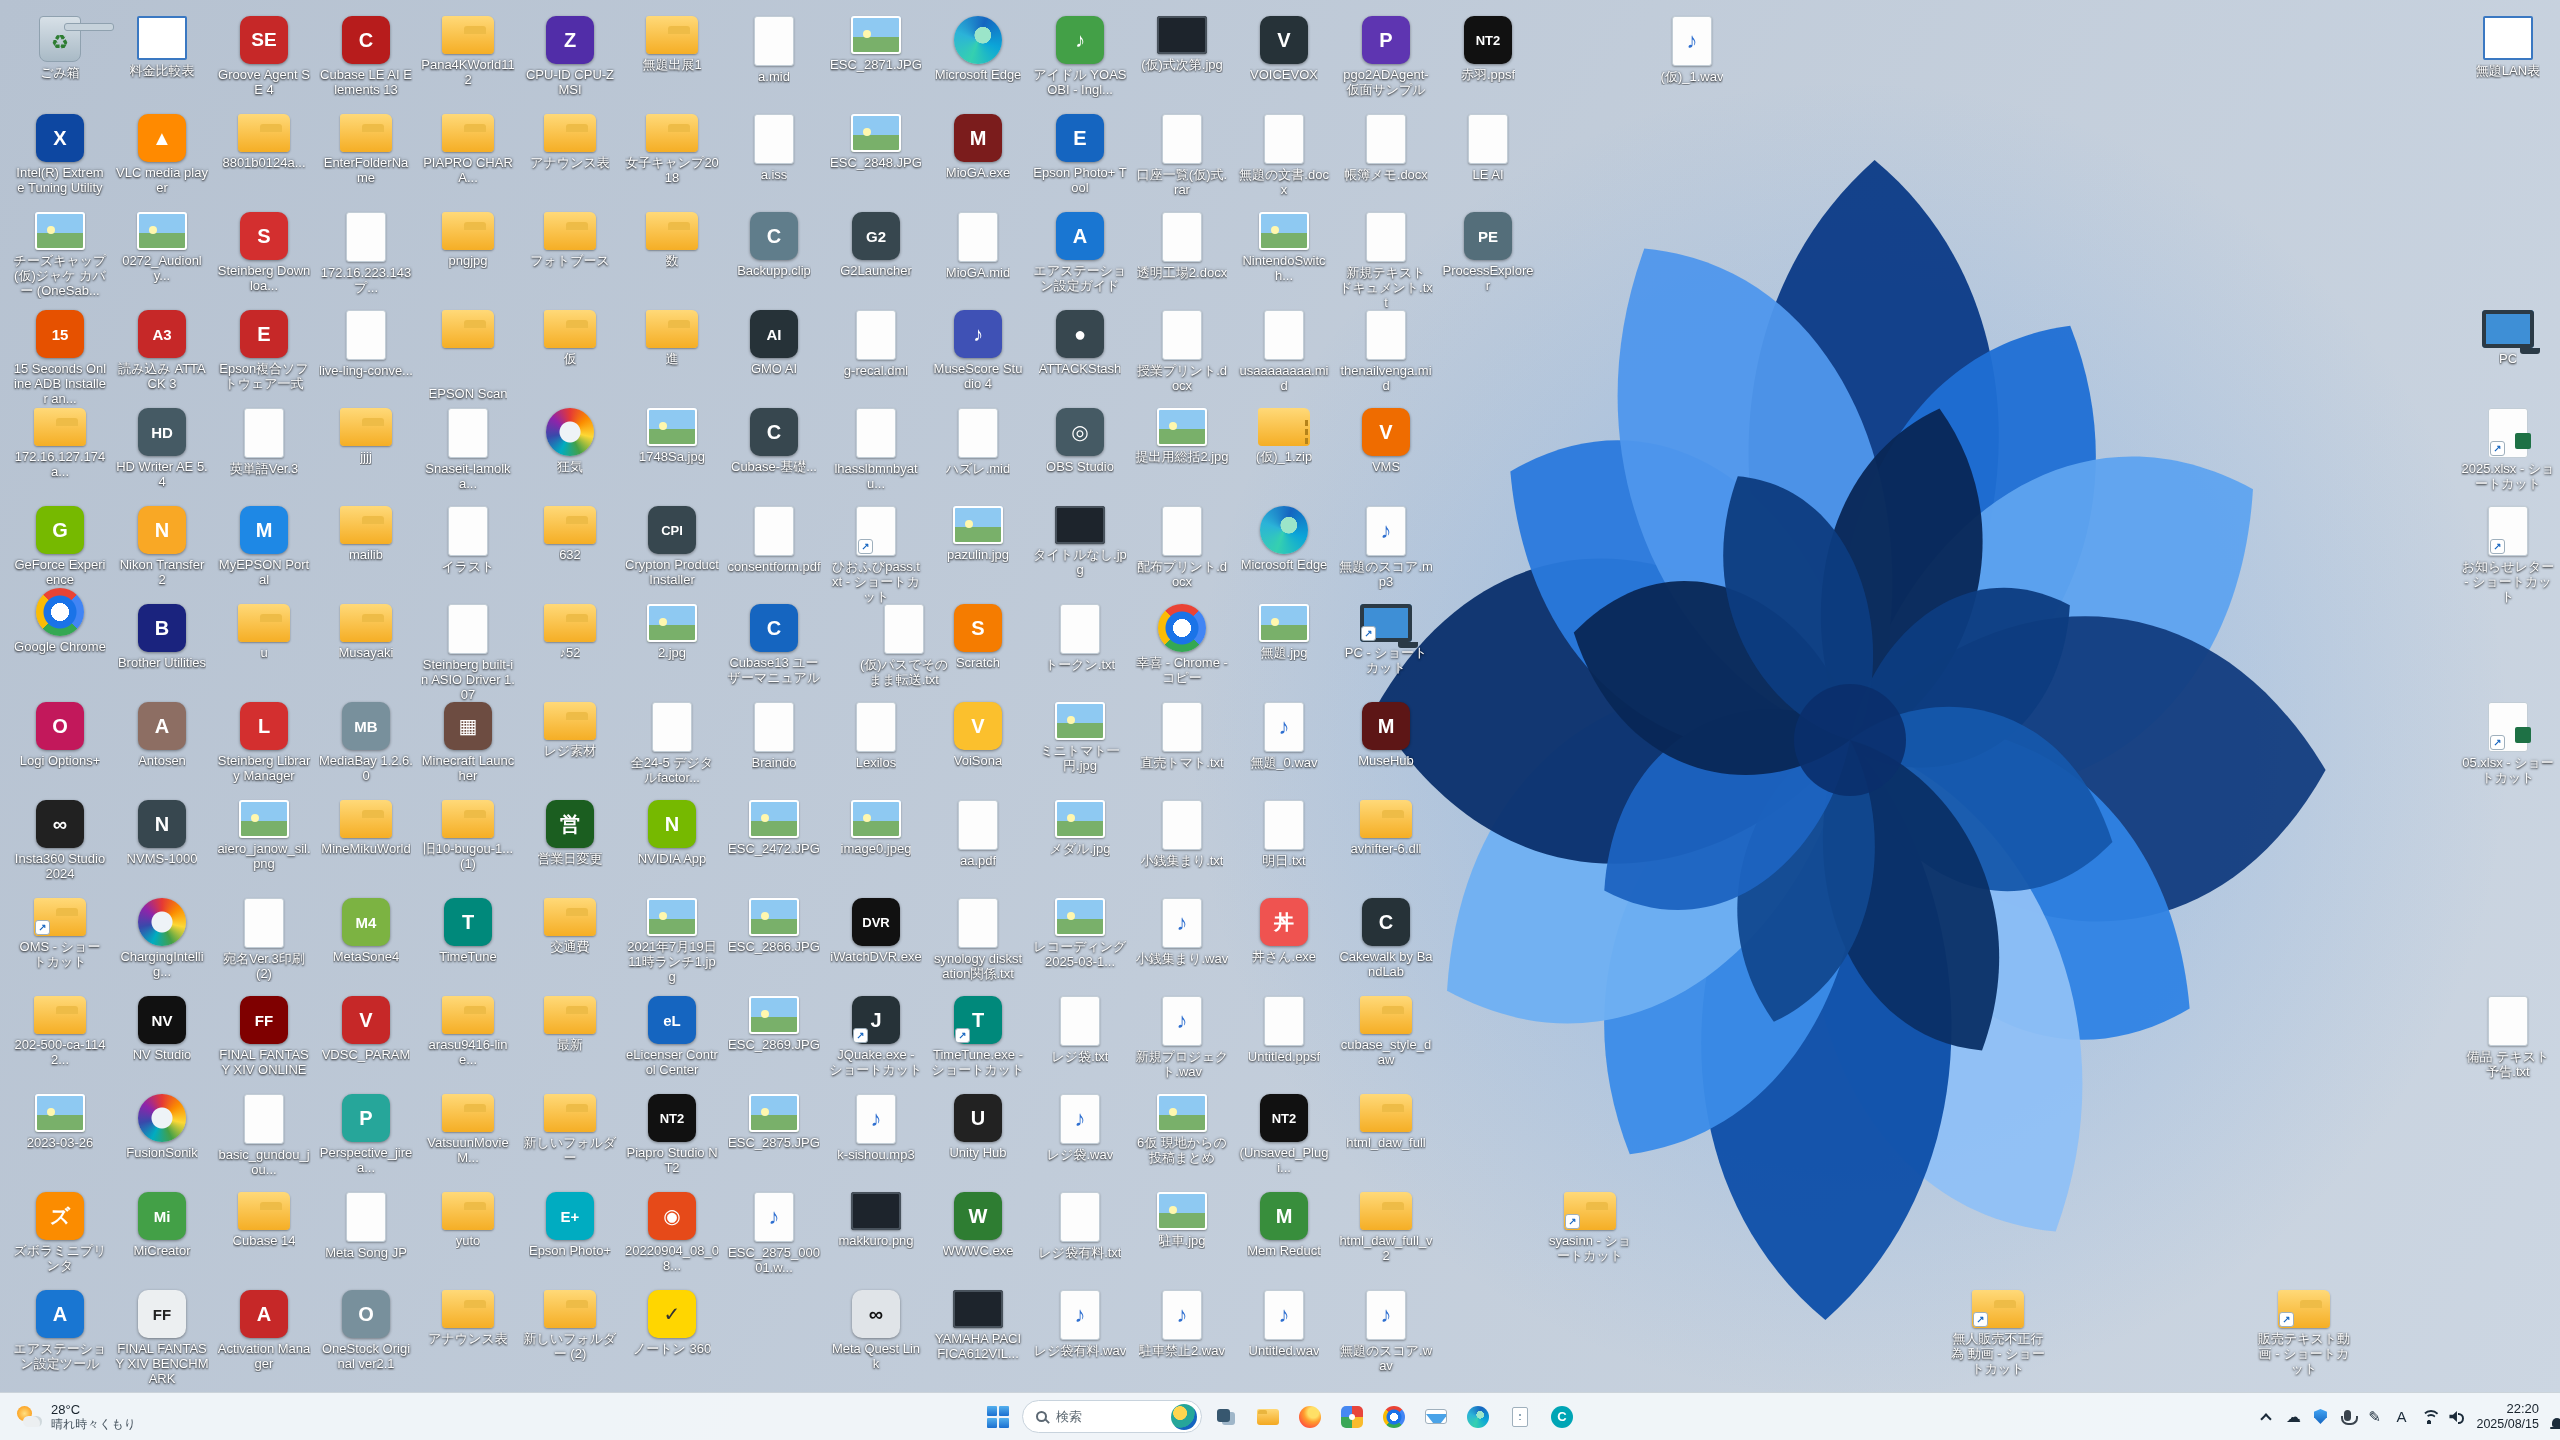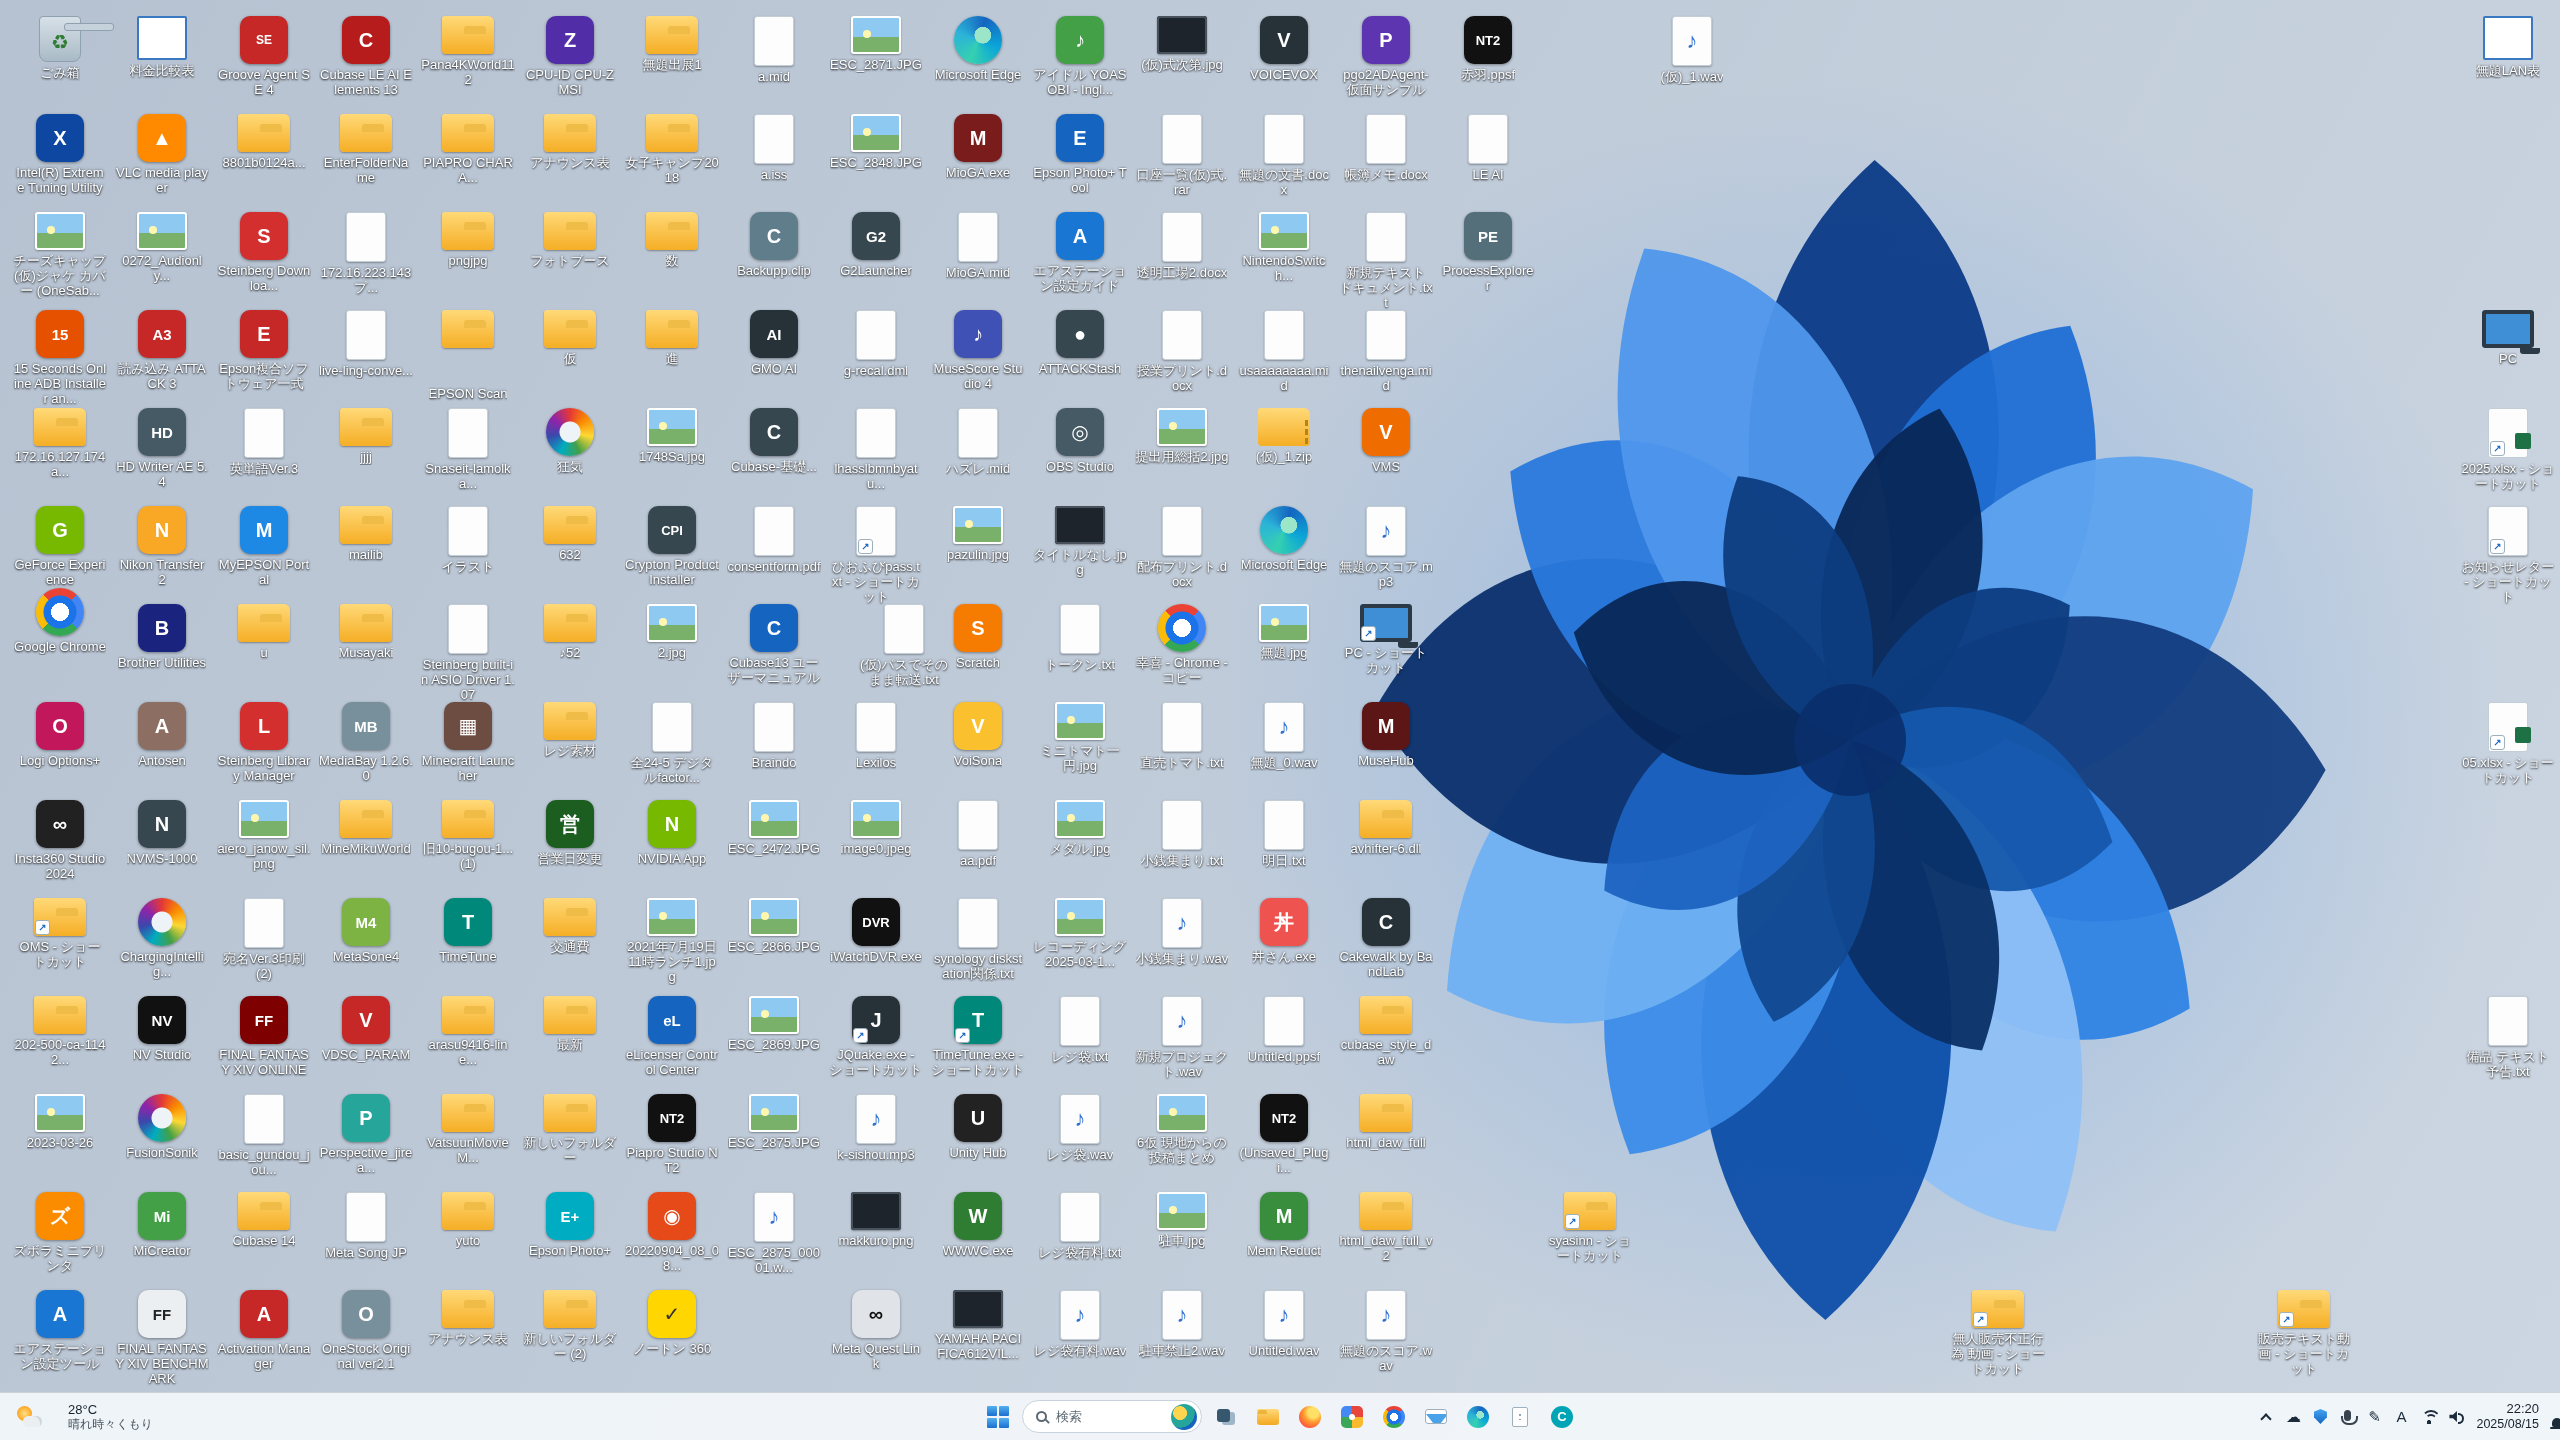--- a/index.html
+++ b/index.html
@@ -51,21 +51,21 @@
       conic-gradient(from 200deg,#35d0b0,#2bb3d8,#1565c0,#0ba5d8,#35d0b0);box-shadow:0 1px 3px rgba(0,0,0,.4);}
   .k-pc{width:52px;height:38px;border-radius:4px;background:#2b3a46;box-shadow:inset 0 0 0 4px #2b3a46,inset 0 0 0 22px #3e8fd6;}
   .k-pc::after{content:"";position:absolute;left:38px;bottom:-6px;width:20px;height:6px;background:#2b3a46;border-radius:0 0 3px 3px;}
   .k-bin{width:42px;height:46px;border-radius:4px 4px 8px 8px;background:linear-gradient(#d7e0e7,#a9bac6);border:1px solid #8fa1af;}
   .k-bin::before{content:"";position:absolute;top:6px;left:24px;width:48px;height:6px;background:#c6d2db;border:1px solid #8fa1af;border-radius:3px;}
   .k-bin::after{content:"♻";position:absolute;inset:6px 0 0 0;display:flex;align-items:center;justify-content:center;color:#2e7d32;font-size:20px;}
   
   #taskbar{position:absolute;left:0;right:0;bottom:0;height:48px;z-index:5;
       background:rgba(242,246,250,.94);border-top:1px solid rgba(110,125,140,.28);
       display:flex;align-items:center;color:#17222c;}
-  .weather{position:absolute;left:6px;top:0;bottom:0;display:flex;align-items:center;gap:26px;padding:0 10px;cursor:pointer;}
+  .weather{position:absolute;left:6px;top:0;bottom:0;display:flex;align-items:center;gap:9px;padding:0 10px;cursor:pointer;}
   .w-icn{width:26px;height:24px;position:relative;}
   .w-icn::before{content:"";position:absolute;left:1px;top:1px;width:15px;height:15px;border-radius:50%;background:radial-gradient(#ffe082,#fb8c00);}
   .w-icn::after{content:"";position:absolute;right:0;bottom:2px;width:19px;height:11px;border-radius:7px;background:#eceff1;box-shadow:-4px 2px 0 -2px #cfd8dc inset;}
   .w-text{display:flex;flex-direction:column;line-height:1.2;}
   .w-temp{font-size:13px;}
   .w-cond{font-size:12px;color:#47545f;}
   #tb-center{margin:0 auto;display:flex;align-items:center;gap:4px;}
   .startbtn{width:40px;height:40px;border-radius:6px;display:flex;align-items:center;justify-content:center;cursor:pointer;}
   .winlogo{display:grid;grid-template-columns:10px 10px;grid-template-rows:10px 10px;gap:2px;}
   .winlogo span{background:linear-gradient(180deg,#54b0ee,#1b6fd0);border-radius:1px;}
@@ -159,21 +159,21 @@
         <div class="dicon" title="ごみ箱" style="left: 12px; top: 12px;">
       <div class="thumb k-bin"></div>
       <div class="dlabel">ごみ箱</div>
     </div>
         <div class="dicon" title="料金比較表" style="left: 114px; top: 12px;">
       <div class="thumb k-sheet"></div>
       <div class="dlabel">料金比較表</div>
     </div>
         <div class="dicon" title="Groove Agent SE 4" style="left: 216px; top: 12px;">
       <div class="thumb k-app" style="background: rgb(198, 40, 40);">
-            <span class="glyph" style="font-size: 12px;">SE</span>
+            <span class="glyph" style="font-size: 19px;">SE</span>
           </div>
       <div class="dlabel">Groove Agent SE 4</div>
     </div>
         <div class="dicon" title="Cubase LE AI Elements 13" style="left: 318px; top: 12px;">
       <div class="thumb k-app" style="background: rgb(183, 28, 28);">
             <span class="glyph" style="font-size: 20px;">C</span>
           </div>
       <div class="dlabel">Cubase LE AI Elements 13</div>
     </div>
         <div class="dicon" title="Pana4KWorld112" style="left: 420px; top: 12px;">

